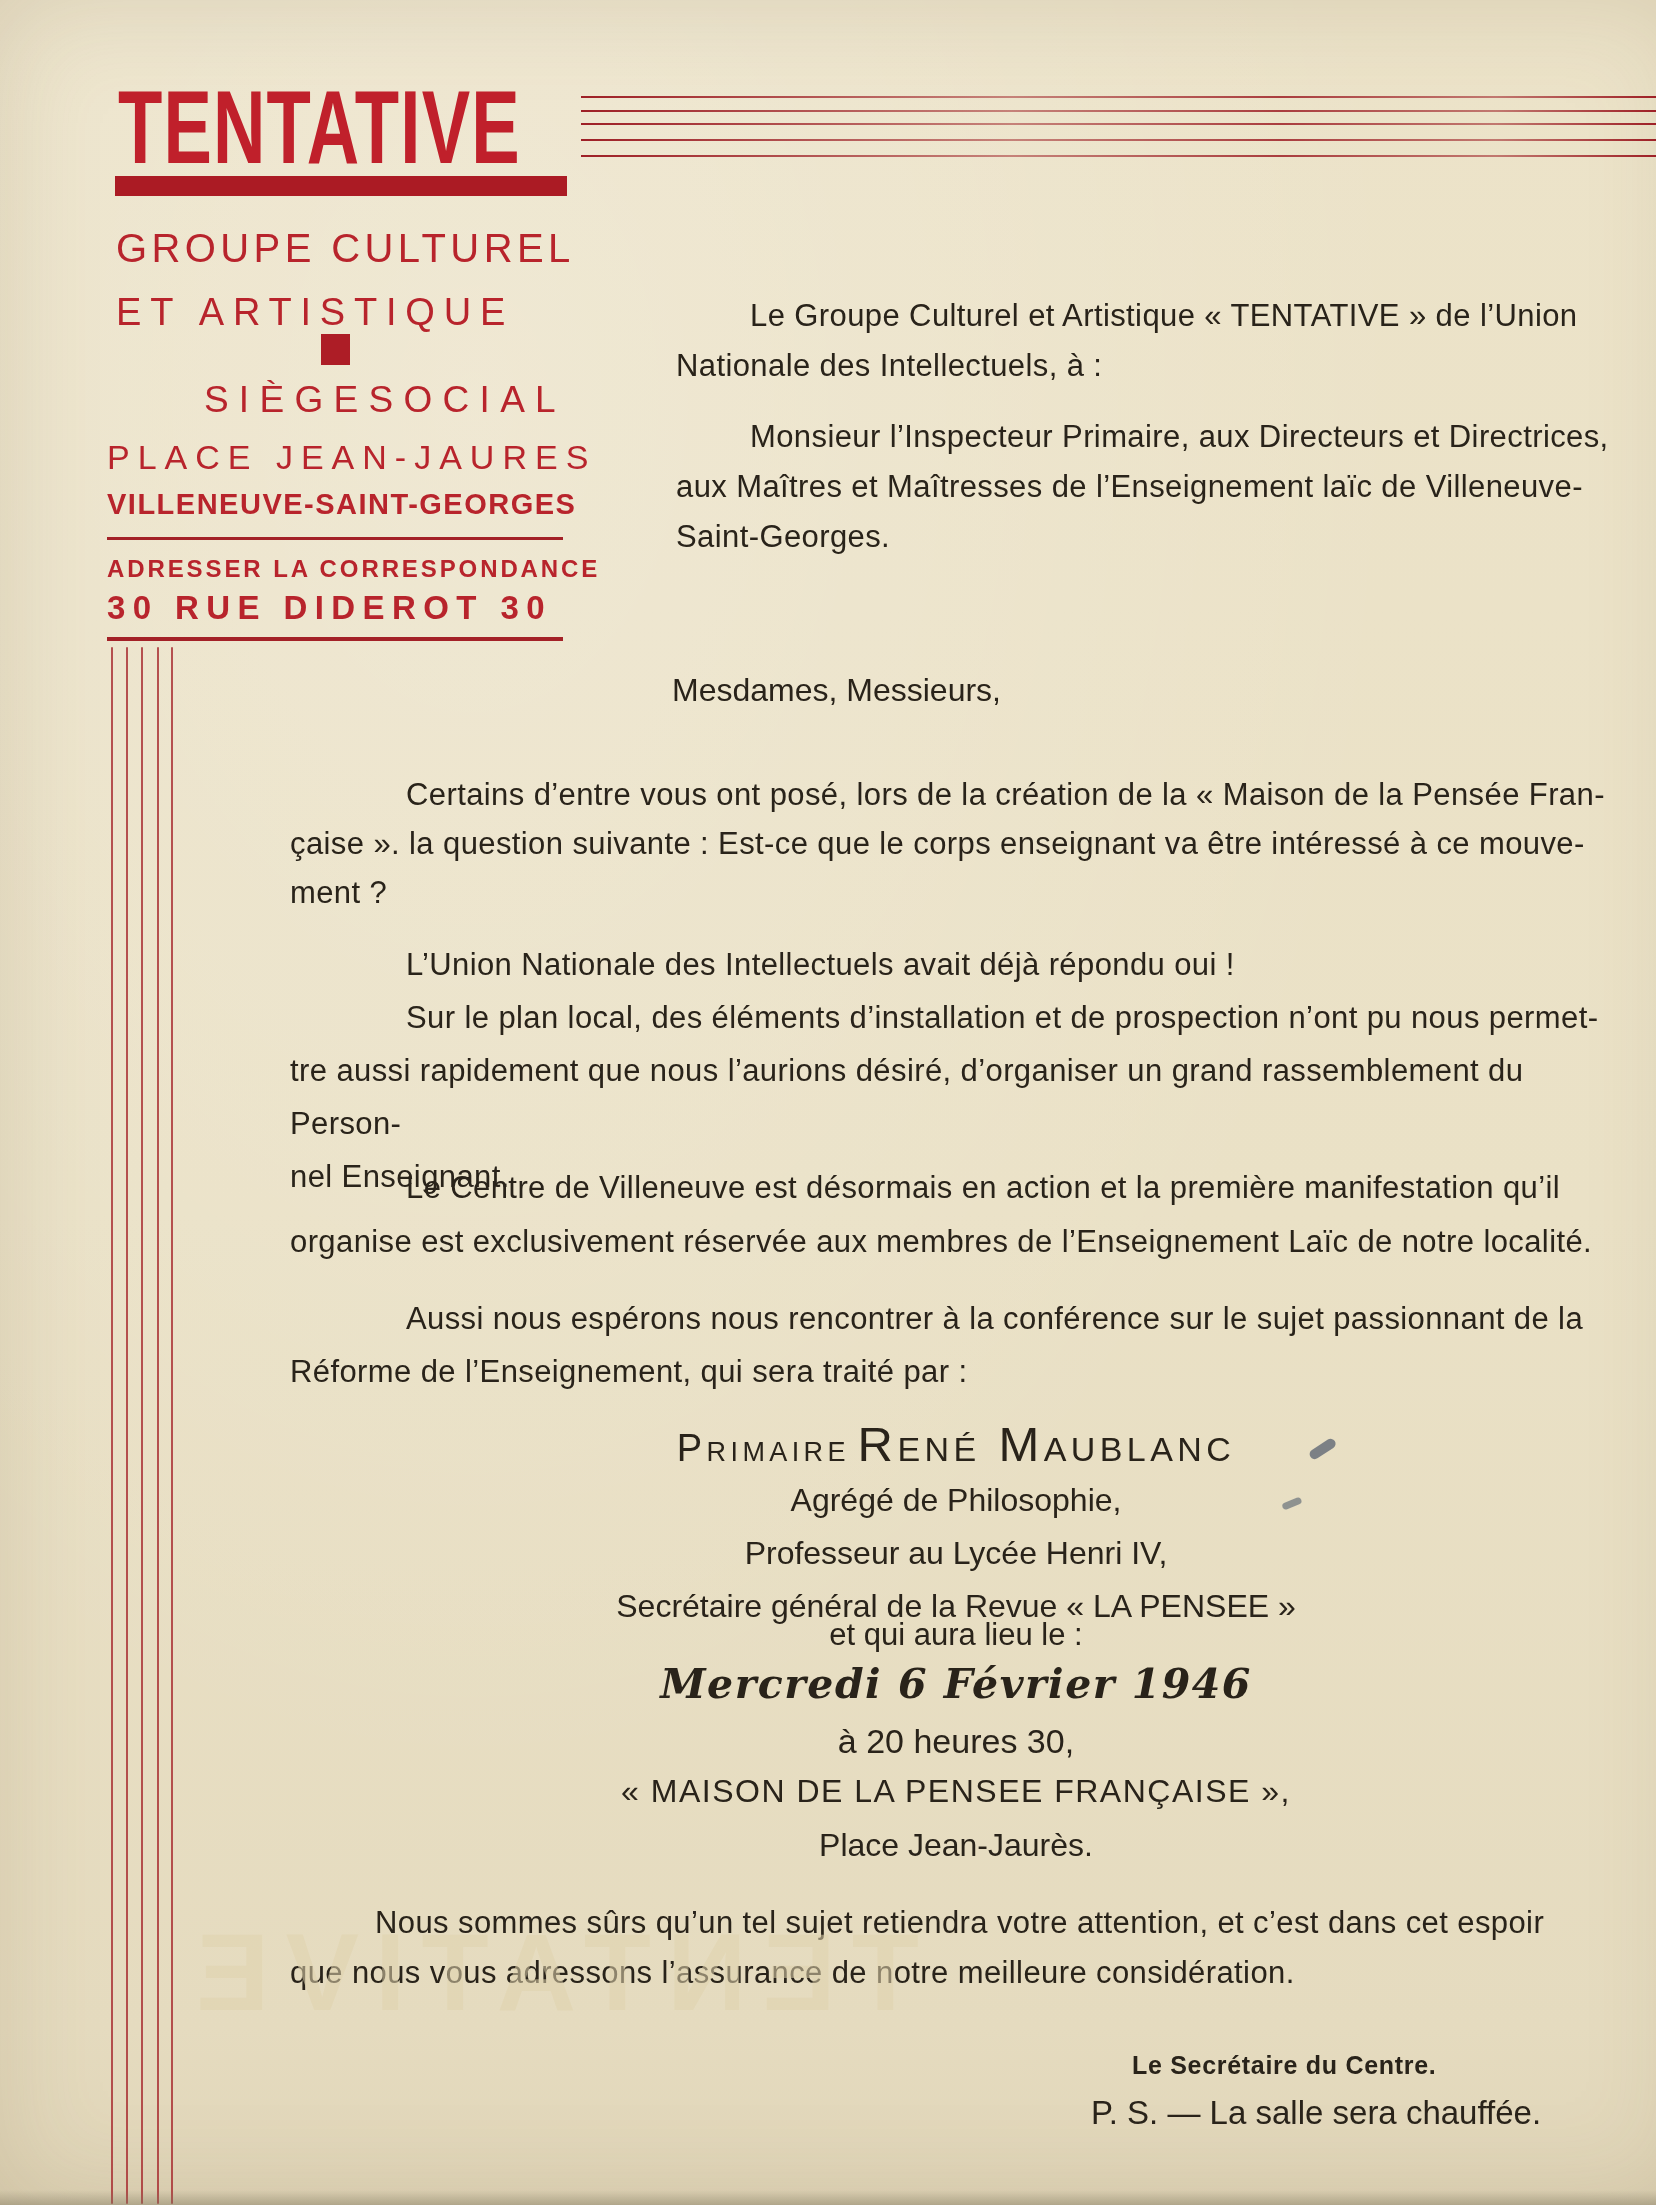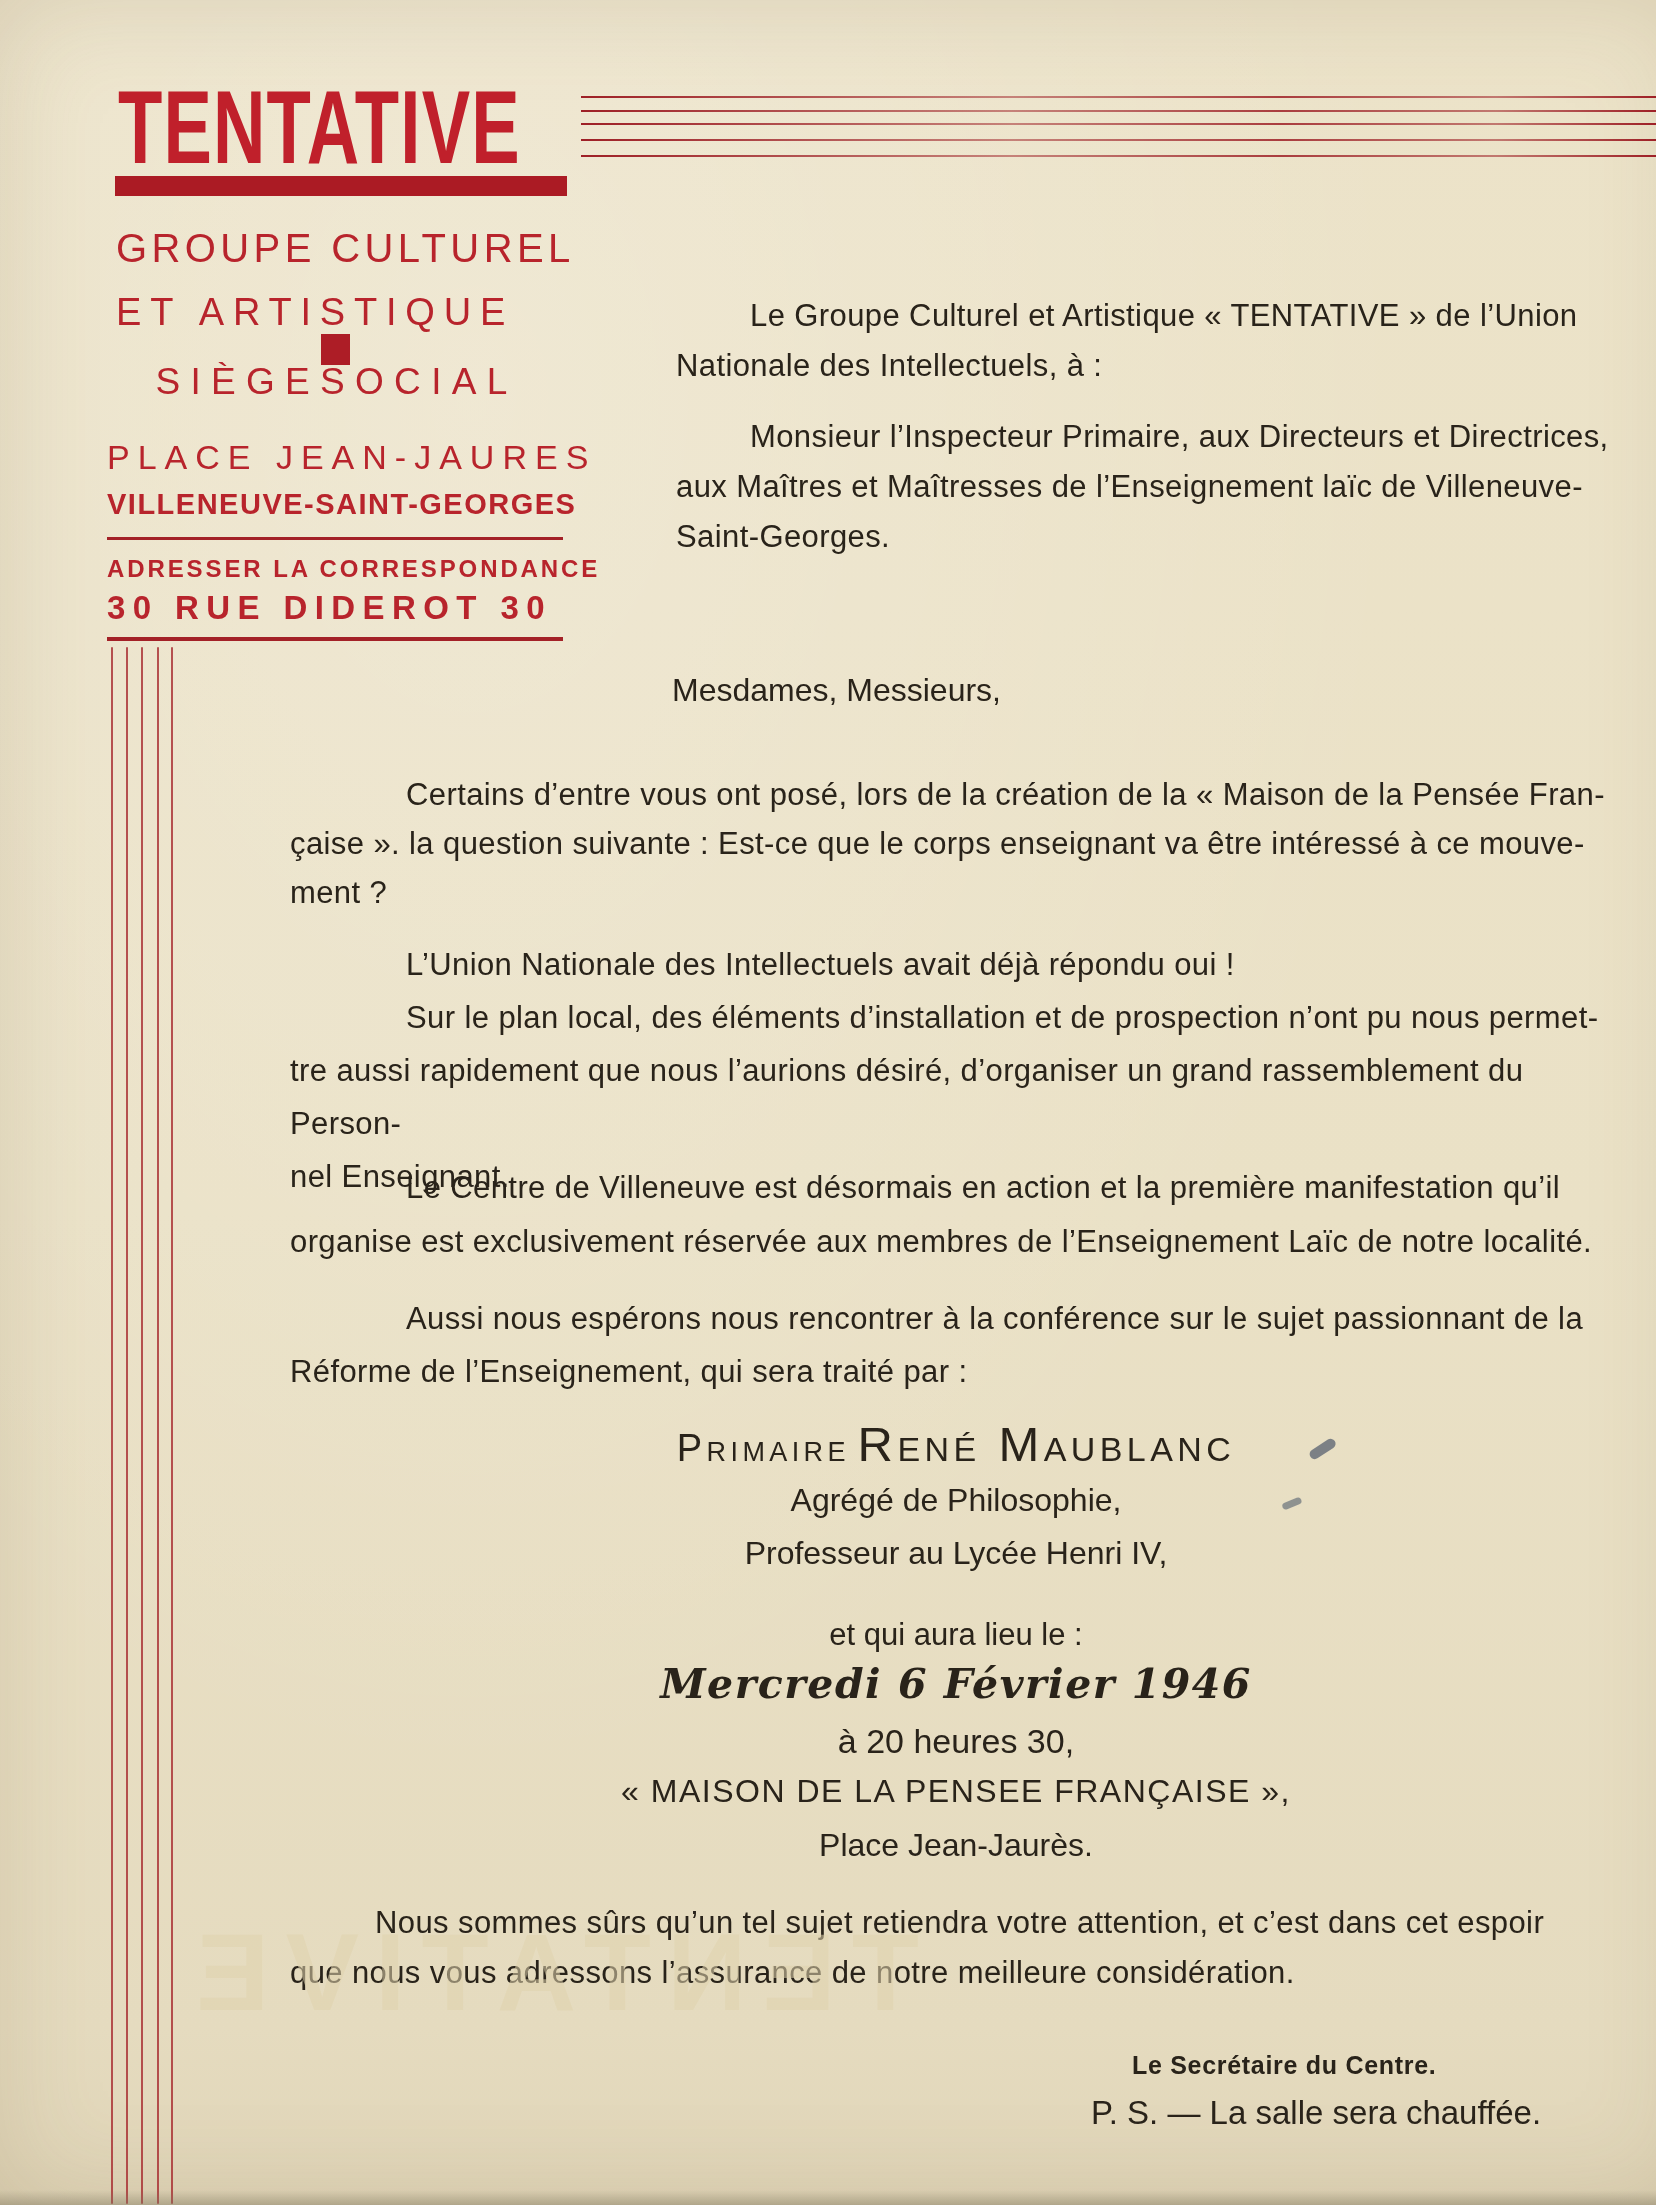--- a/index.html
+++ b/index.html
@@ -22,21 +22,21 @@
   }
   .h-line { left:581px; width:1076px; height:2.2px;
     background:linear-gradient(90deg,#9e2026 0%, rgba(158,32,38,.50) 40%, rgba(158,32,38,.85) 65%, rgba(158,32,38,.55) 85%, #9e2026 100%);
   }
   .hl1{top:96px;} .hl2{top:110px;} .hl3{top:123px;} .hl4{top:139px;} .hl5{top:155px;}
   .brand-bar { left:115px; top:176px; width:452px; height:20px; background:#ab1b24; }
   .red { color:#b8242c; }
   .g1 { left:116px; top:226px; font-size:40px; letter-spacing:4.4px; white-space:nowrap; }
   .g2 { left:116px; top:291px; font-size:38px; letter-spacing:8.8px; white-space:nowrap; }
   .sq { left:321px; top:334px; width:29px; height:31px; background:#ad1d26; }
-  .siege { left:107px; top:361px; width:459px; display:flex; justify-content:center;
+  .siege { left:107px; top:379px; width:459px; display:flex; justify-content:flex-end;
            font-size:37px; letter-spacing:10.3px; }
   .addr1 { left:107px; top:438px; font-size:34px; letter-spacing:8px; white-space:nowrap; }
   .addr2 { left:107px; top:488px; font-size:29px; letter-spacing:1.5px; font-weight:700; white-space:nowrap; }
   .rule { left:107px; width:456px; background:#a32127; }
   .r1 { top:537px; height:2.9px; }
   .r2 { top:637px; height:3.7px; }
   .corr { left:107px; top:555px; font-size:24px; letter-spacing:2.9px; font-weight:700; white-space:nowrap; }
   .corr-addr { left:107px; top:589px; font-size:33px; letter-spacing:7.4px; font-weight:700; white-space:nowrap; }
   .v-line { top:647px; height:1557px; width:2.2px; background:#a5272c; opacity:.78; border-radius:1.5px; }
   .vl1{left:111px;} .vl2{left:126px;} .vl3{left:141px;} .vl4{left:157px;} .vl5{left:171px;}
@@ -147,20 +147,21 @@
 
   <div class="abs ink centered speaker-name">
     <span class="speaker-prefix">Primaire</span>
     <span class="speaker-fullname">René Maublanc</span>
   </div>
   <div class="abs pen-mark pm1"></div>
   <div class="abs pen-mark pm2"></div>
 
   <div class="abs ink centered sp-title t1">Agrégé de Philosophie,</div>
   <div class="abs ink centered sp-title t2">Professeur au Lycée Henri IV,</div>
+  <div class="abs ink centered sp-title t3">Secrétaire général de la Revue « LA PENSEE »</div>
 
   <div class="abs ink centered ev-intro">et qui aura lieu le :</div>
   <div class="abs ink centered ev-date">Mercredi 6 Février 1946</div>
   <div class="abs ink centered ev-time">à 20 heures 30,</div>
   <div class="abs ink centered ev-venue">« MAISON DE LA PENSEE FRANÇAISE »,</div>
   <div class="abs ink centered ev-place">Place Jean-Jaurès.</div>
 
   <p class="abs ink prose closing">Nous sommes sûrs qu’un tel sujet retiendra votre attention, et c’est dans cet espoir
 que nous vous adressons l’assurance de notre meilleure considération.</p>
 

